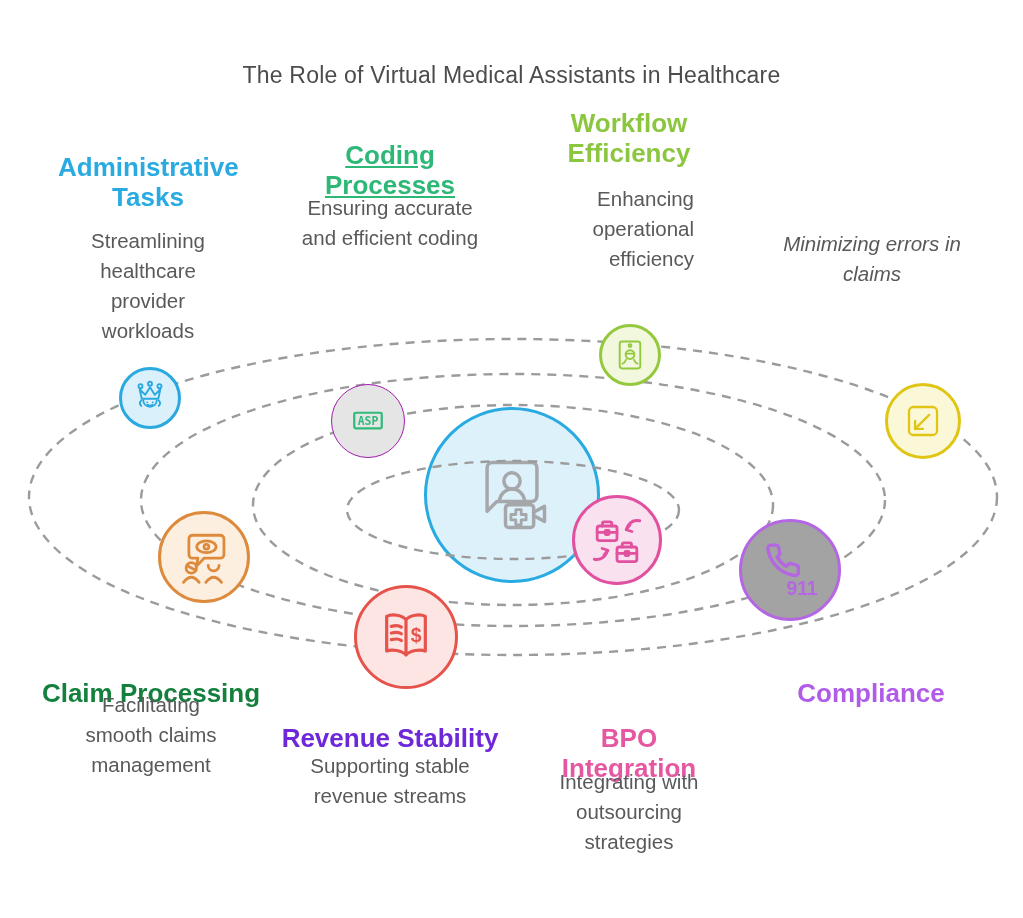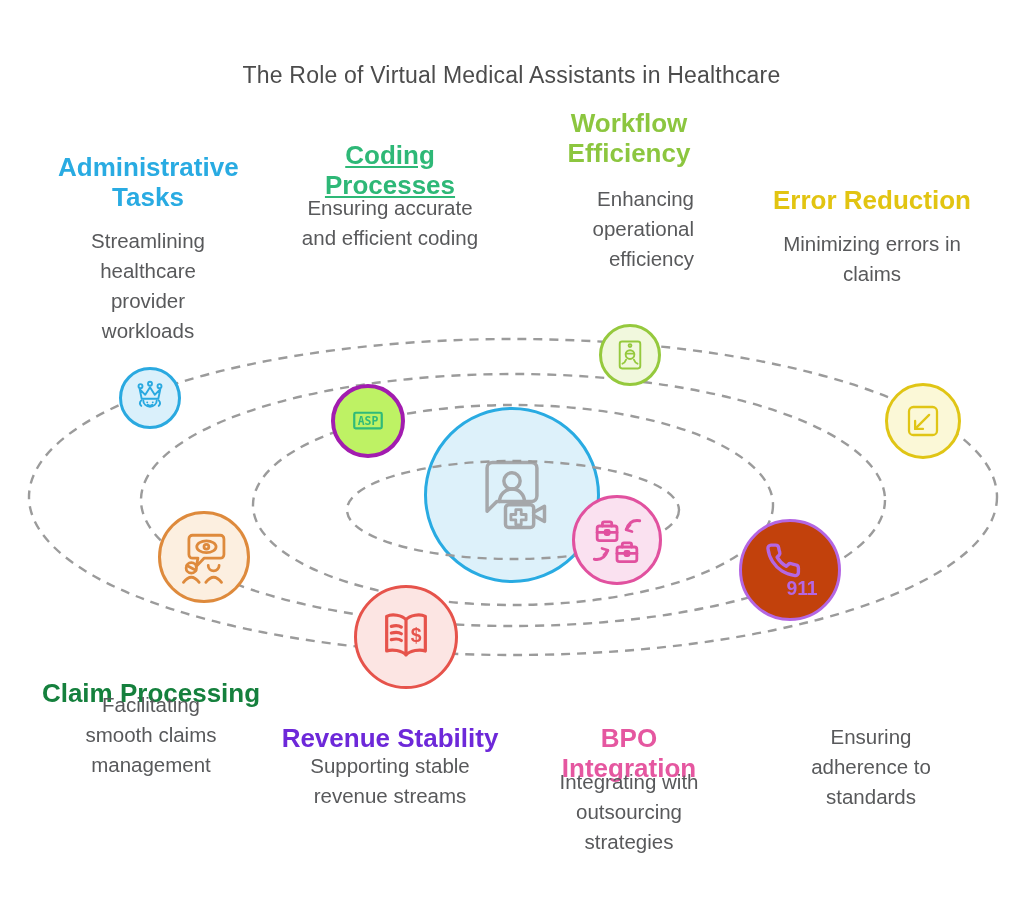--- a/index.html
+++ b/index.html
@@ -26,33 +26,32 @@
 
   <div class="heading c-blue" style="left:58px;top:152px;width:180px;">Administrative Tasks</div>
   <div class="body-text" style="left:73px;top:226px;width:150px;">Streamlining healthcare provider workloads</div>
 
   <div class="heading c-green" style="left:280px;top:140px;width:220px;text-decoration:underline;">Coding Processes</div>
   <div class="body-text" style="left:300px;top:193px;width:180px;">Ensuring accurate and efficient coding</div>
 
   <div class="heading c-lime" style="left:559px;top:108px;width:140px;">Workflow Efficiency</div>
   <div class="body-text" style="left:564px;top:184px;width:130px;text-align:right;">Enhancing operational efficiency</div>
 
-  <div class="heading c-yellow" style="left:772px;top:185px;width:200px;">Error Reduction</div>
-  <div class="body-text" style="left:782px;top:229px;width:180px;">Minimizing errors in claims</div>
+  <div class="body-text" style="left:782px;top:229px;width:180px;font-style:italic;">Minimizing errors in claims</div>
 
   <div class="heading c-orange" style="left:41px;top:678px;width:220px;">Claim Processing</div>
   <div class="body-text" style="left:66px;top:690px;width:170px;">Facilitating smooth claims management</div>
 
   <div class="heading c-red" style="left:280px;top:723px;width:220px;">Revenue Stability</div>
   <div class="body-text" style="left:285px;top:751px;width:210px;">Supporting stable revenue streams</div>
 
   <div class="heading c-pink" style="left:534px;top:723px;width:190px;">BPO Integration</div>
   <div class="body-text" style="left:544px;top:767px;width:170px;">Integrating with outsourcing strategies</div>
 
-  <div class="body-text" style="left:801px;top:722px;width:140px;">Ensuring adherence to standards</div>
+  <div class="heading c-purple" style="left:786px;top:678px;width:170px;">Compliance</div>
 
   <div class="hub" style="left:424px;top:407px;width:176px;height:176px;background:#ddf1fa;border:3px solid #29abe2;">
     <svg width="104" height="104" viewBox="0 0 96 96" fill="none" stroke="#a5a7aa" stroke-width="3.2" stroke-linejoin="round" stroke-linecap="round">
       <path d="M71 23 a5 5 0 0 0 -5 -5 H30 a5 5 0 0 0 -5 5 v40 l9 -9 h32 a5 5 0 0 0 5 -5 z"></path>
       <circle cx="48" cy="35" r="7.5"></circle>
       <path d="M36.5 54 a11.5 11.5 0 0 1 23 0"></path>
       <rect x="42" y="57" width="26" height="21" rx="3" fill="#ddf1fa"></rect>
       <path d="M68 64 l10 -5.5 v14 l-10 -5.5"></path>
       <path d="M51.5 61.5 h5 v4.5 h4.5 v5 h-4.5 v4.5 h-5 v-4.5 H47 v-5 h4.5 z" stroke-width="2.6"></path>
     </svg>
@@ -75,21 +74,21 @@
       <path d="M11 13 L13.5 25 H34.5 L37 13 L30 20 L24 10.5 L18 20 Z"></path>
       <path d="M15.5 27 a8.5 8 0 0 0 17 0"></path>
       <circle cx="20.5" cy="29.5" r="1.2" fill="#2aa9e0" stroke="none"></circle>
       <circle cx="27.5" cy="29.5" r="1.2" fill="#2aa9e0" stroke="none"></circle>
       <path d="M21 32.5 q3 2.8 6 0"></path>
       <path d="M13 27 q-3.5 3.5 0 7"></path>
         <path d="M35 27 q3.5 3.5 0 7"></path>
     </svg>
   </div>
 
-  <div class="badge" style="left:331px;top:384px;width:74px;height:74px;background:#bef264;border:4px solid #a21caf;">
+  <div class="badge" style="left:331px;top:384px;width:74px;height:74px;background:#e5e5e5;border:1px solid #a21caf;">
     <svg width="44" height="44" viewBox="0 0 48 48" fill="none" stroke="#2fba79" stroke-width="2.4" stroke-linejoin="round">
       <rect x="9" y="15" width="30" height="17" rx="1.5"></rect>
       <text x="24" y="28.5" text-anchor="middle" fill="#2fba79" stroke="none" font-family="DejaVu Sans Mono, monospace" font-size="12.5" font-weight="bold">ASP</text>
     </svg>
   </div>
 
   <div class="badge" style="left:599px;top:324px;width:62px;height:62px;background:#f1f8dd;border:3px solid #95c93d;">
     <svg width="38" height="38" viewBox="0 0 48 48" fill="none" stroke="#95c93d" stroke-width="2.4" stroke-linecap="round" stroke-linejoin="round">
       <rect x="11" y="7" width="26" height="34" rx="3"></rect>
       <circle cx="24" cy="12" r="1.8"></circle>
@@ -141,21 +140,21 @@
       <path d="M28.5 30 v-2 a1.5 1.5 0 0 1 1.5 -1.5 h5 a1.5 1.5 0 0 1 1.5 1.5 v2"></path>
       <path d="M24 35.5 h17"></path>
       <rect x="30.8" y="33.8" width="3.5" height="3.5" rx="0.8"></rect>
       <path d="M32 15 q3 -9 11.5 -7.5"></path>
       <path d="M35.2 11 l-3.4 4.2 l5 1.5"></path>
       <path d="M16 33 q-3 9 -11.5 7.5"></path>
       <path d="M12.8 37 l3.4 -4.2 l-5 -1.5"></path>
     </svg>
   </div>
 
-  <div class="badge" style="left:739px;top:519px;width:102px;height:102px;background:#c2410c;border:3px solid #b466e3;">
+  <div class="badge" style="left:739px;top:519px;width:102px;height:102px;background:#a3a3a3;border:3px solid #b466e3;">
     <svg width="64" height="64" viewBox="0 0 48 48" fill="none">
       <g transform="translate(5,3) scale(1.15)" stroke="#b466e3" stroke-width="2.2" fill="none" stroke-linecap="round" stroke-linejoin="round">
         <path d="M22 16.92v3a2 2 0 0 1-2.18 2 19.79 19.79 0 0 1-8.63-3.07 19.5 19.5 0 0 1-6-6A19.79 19.79 0 0 1 2.12 4.18 2 2 0 0 1 4.11 2h3a2 2 0 0 1 2 1.72c.127.96.361 1.903.7 2.81a2 2 0 0 1-.45 2.11L8.09 9.91a16 16 0 0 0 6 6l1.27-1.27a2 2 0 0 1 2.11-.45c.907.339 1.85.573 2.81.7A2 2 0 0 1 22 16.92z"></path>
       </g>
       <text x="33" y="43" text-anchor="middle" fill="#b466e3" font-family="Liberation Sans, sans-serif" font-size="14.5" font-weight="bold">911</text>
     </svg>
   </div>
 
 </div>
 

